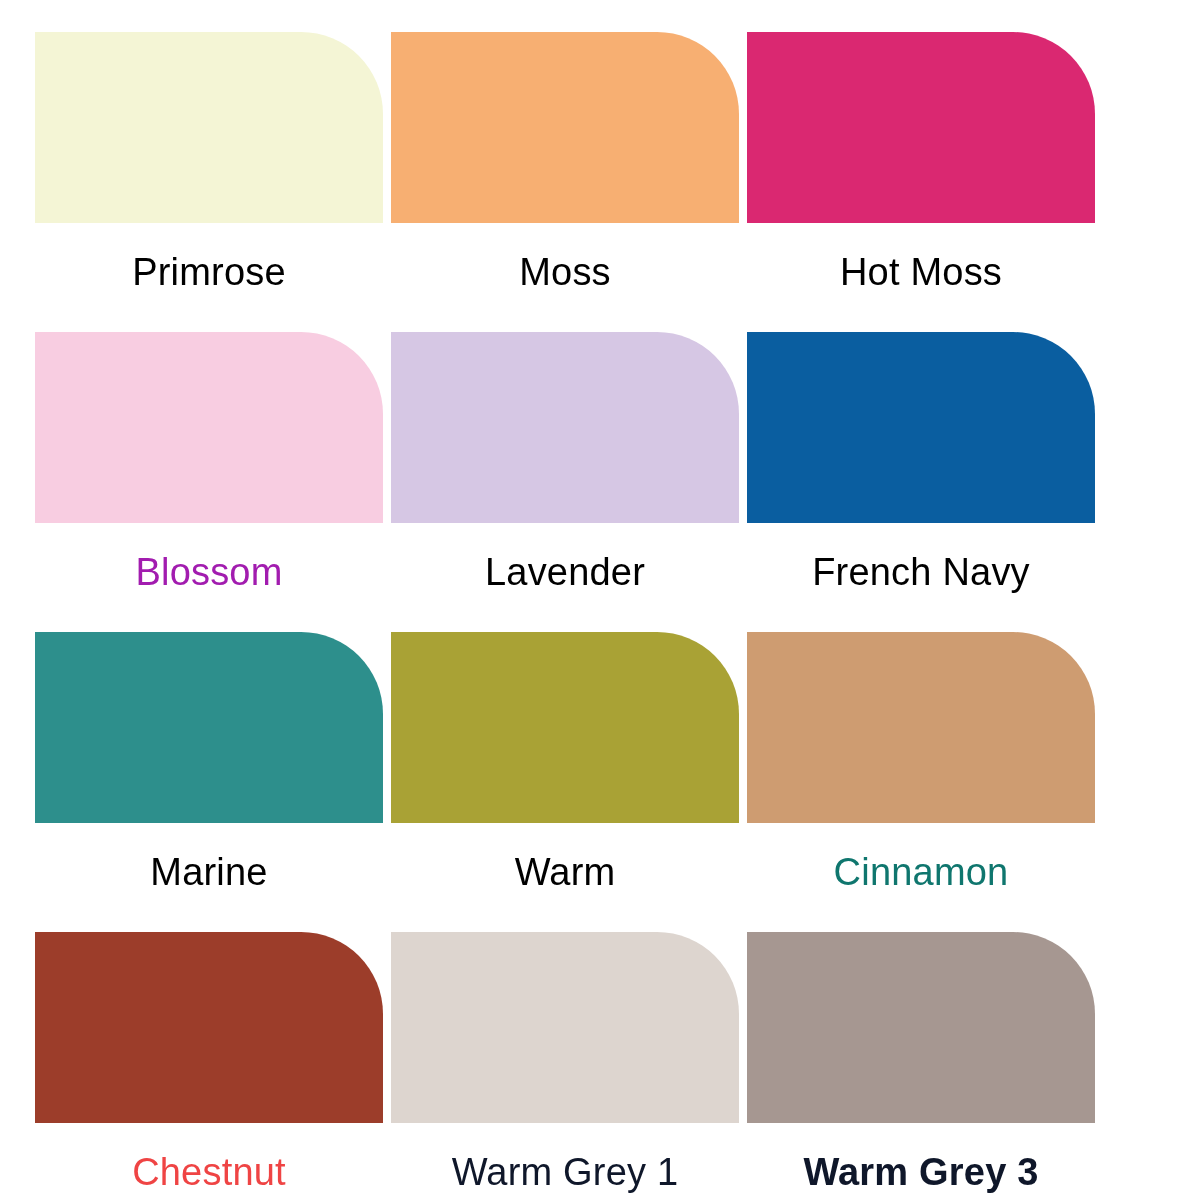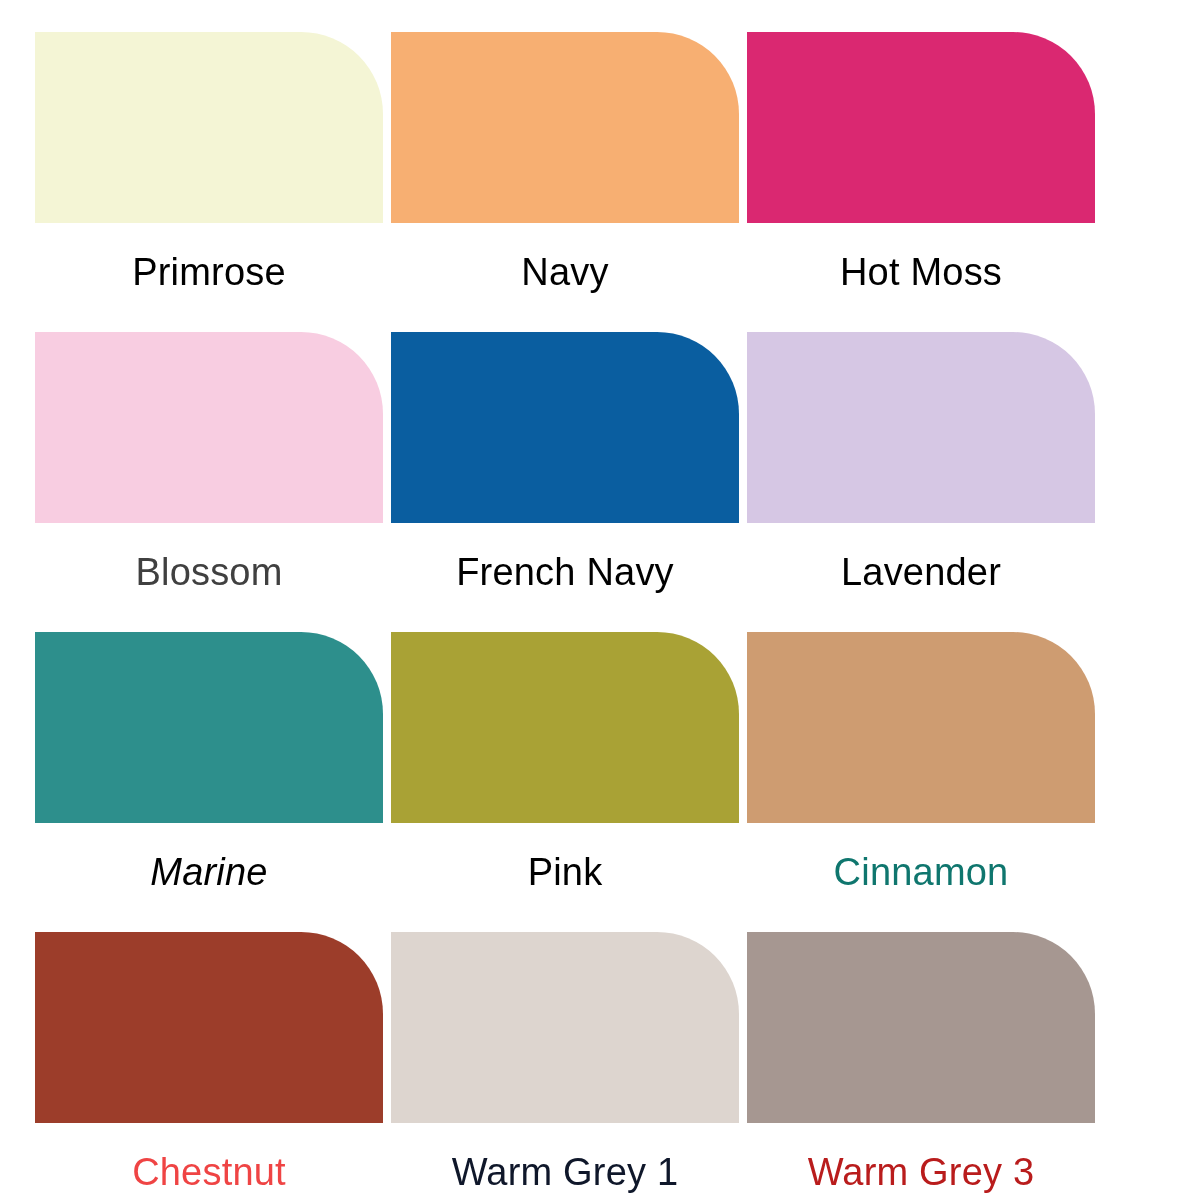--- a/index.html
+++ b/index.html
@@ -71,67 +71,67 @@
 <div id="palette-board">
   <div class="swatch-grid">
 
     <div class="swatch-cell">
       <div class="swatch-chip" style="background-color: rgb(244, 245, 213);"></div>
       <div class="swatch-label" style="color: rgb(0, 0, 0);">Primrose</div>
     </div>
 
     <div class="swatch-cell">
       <div class="swatch-chip" style="background-color: rgb(247, 175, 114);"></div>
-      <div class="swatch-label" style="color: rgb(0, 0, 0);">Navy</div>
+      <div class="swatch-label" style="color: rgb(0, 0, 0);">Moss</div>
     </div>
 
     <div class="swatch-cell">
       <div class="swatch-chip" style="background-color: rgb(218, 40, 113);"></div>
       <div class="swatch-label" style="color: rgb(0, 0, 0);">Hot Moss</div>
     </div>
 
     <div class="swatch-cell">
       <div class="swatch-chip" style="background-color: rgb(248, 205, 225);"></div>
-      <div class="swatch-label" style="color: #404040;">Blossom</div>
+      <div class="swatch-label" style="color: #a21caf;">Blossom</div>
+    </div>
+
+    <div class="swatch-cell">
+      <div class="swatch-chip" style="background-color: rgb(214, 199, 228);"></div>
+      <div class="swatch-label" style="color: rgb(0, 0, 0);">Lavender</div>
     </div>
 
     <div class="swatch-cell">
       <div class="swatch-chip" style="background-color: rgb(10, 94, 160);"></div>
       <div class="swatch-label" style="color: rgb(0, 0, 0);">French Navy</div>
     </div>
 
     <div class="swatch-cell">
-      <div class="swatch-chip" style="background-color: rgb(214, 199, 228);"></div>
-      <div class="swatch-label" style="color: rgb(0, 0, 0);">Lavender</div>
-    </div>
-
-    <div class="swatch-cell">
       <div class="swatch-chip" style="background-color: rgb(45, 143, 140);"></div>
-      <div class="swatch-label" style="color: rgb(0, 0, 0); font-style: italic;">Marine</div>
+      <div class="swatch-label" style="color: rgb(0, 0, 0);">Marine</div>
     </div>
 
     <div class="swatch-cell">
       <div class="swatch-chip" style="background-color: rgb(169, 162, 53);"></div>
-      <div class="swatch-label" style="color: rgb(0, 0, 0);">Pink</div>
+      <div class="swatch-label" style="color: rgb(0, 0, 0);">Warm</div>
     </div>
 
     <div class="swatch-cell">
       <div class="swatch-chip" style="background-color: rgb(206, 156, 113);"></div>
       <div class="swatch-label" style="color: #0f766e;">Cinnamon</div>
     </div>
 
     <div class="swatch-cell">
       <div class="swatch-chip" style="background-color: rgb(156, 61, 42);"></div>
       <div class="swatch-label" style="color: #ef4444;">Chestnut</div>
     </div>
 
     <div class="swatch-cell">
       <div class="swatch-chip" style="background-color: rgb(221, 213, 207);"></div>
       <div class="swatch-label" style="color: #0f172a;">Warm Grey 1</div>
     </div>
 
     <div class="swatch-cell">
       <div class="swatch-chip" style="background-color: rgb(166, 151, 145);"></div>
-      <div class="swatch-label" style="color: #b91c1c;">Warm Grey 3</div>
+      <div class="swatch-label" style="color: #0f172a; font-weight: bold;">Warm Grey 3</div>
     </div>
 
   </div>
 </div>
 
 </body></html>

